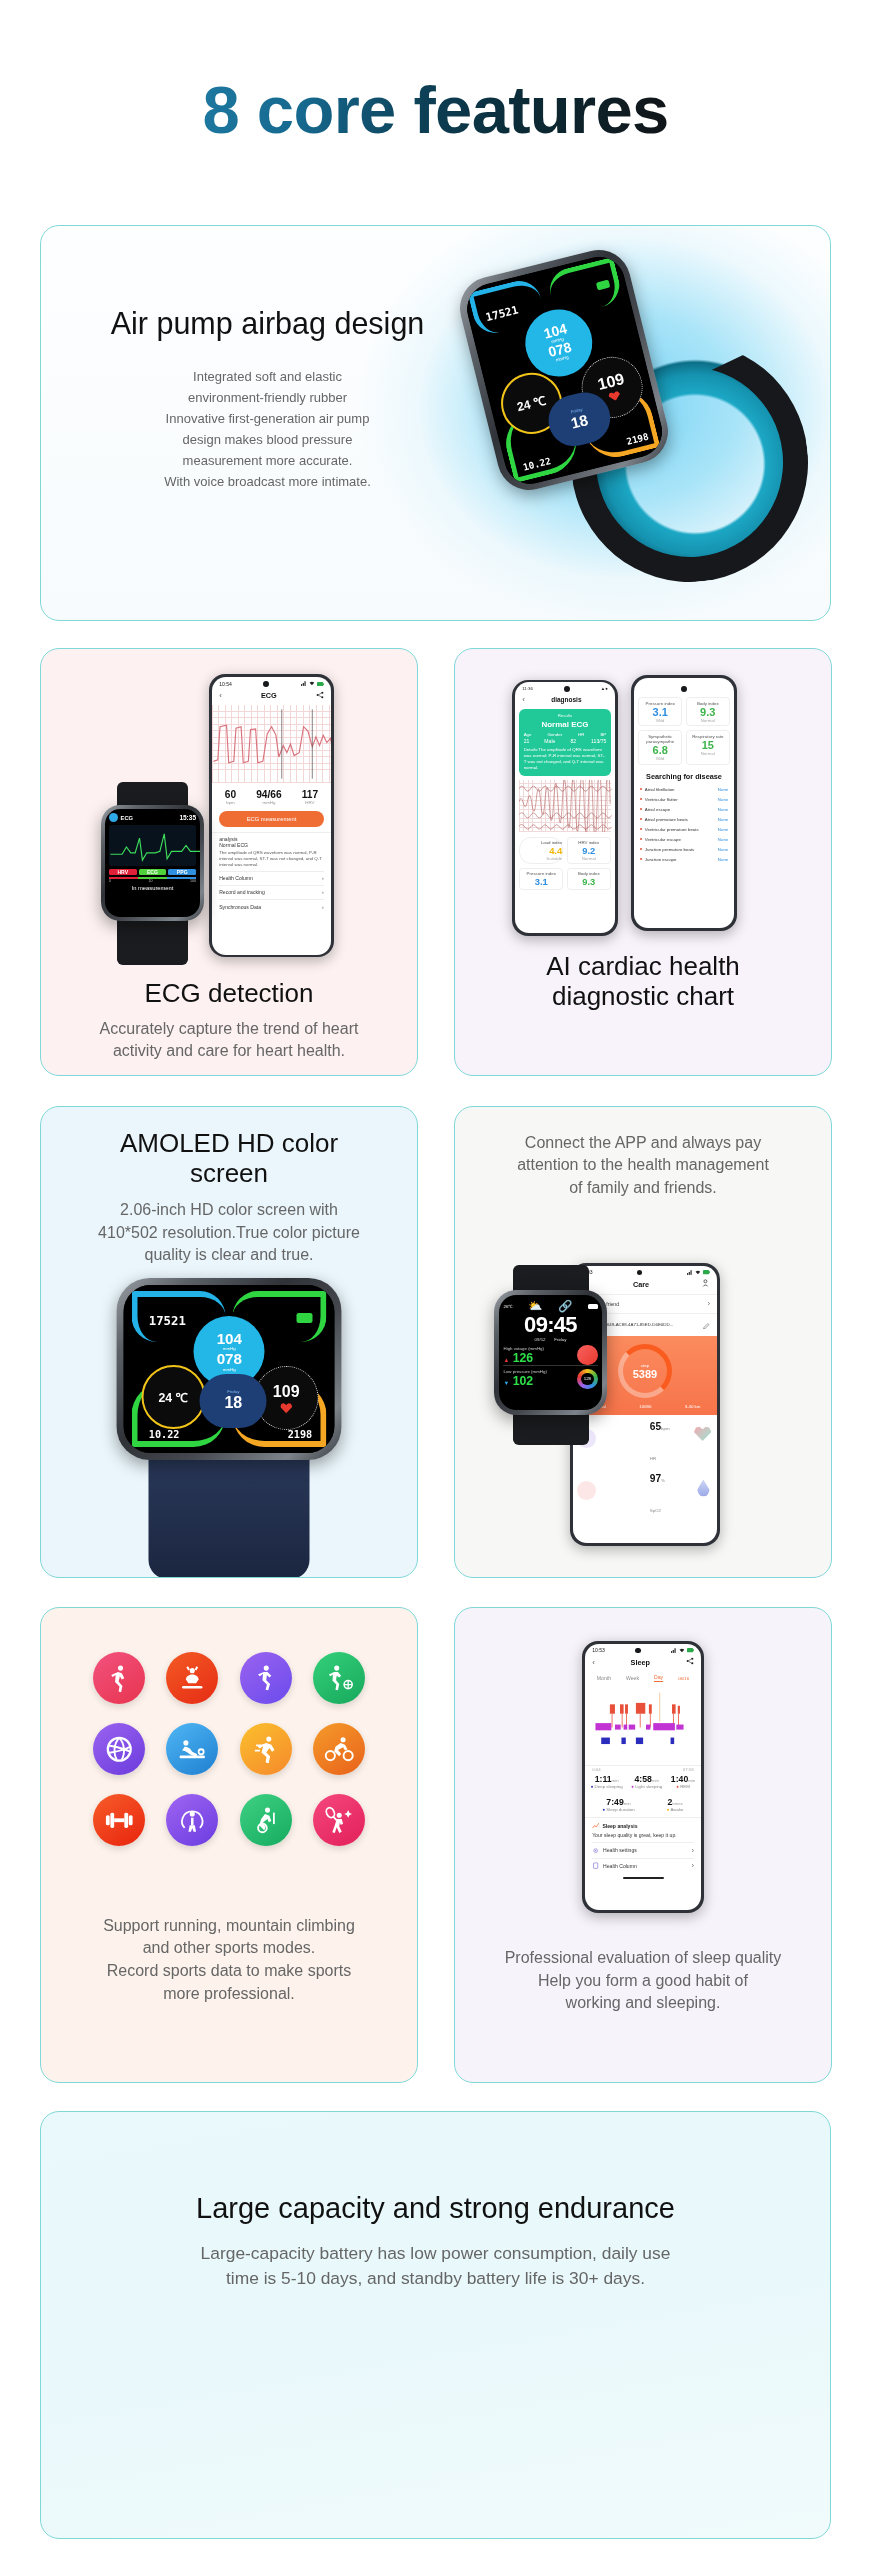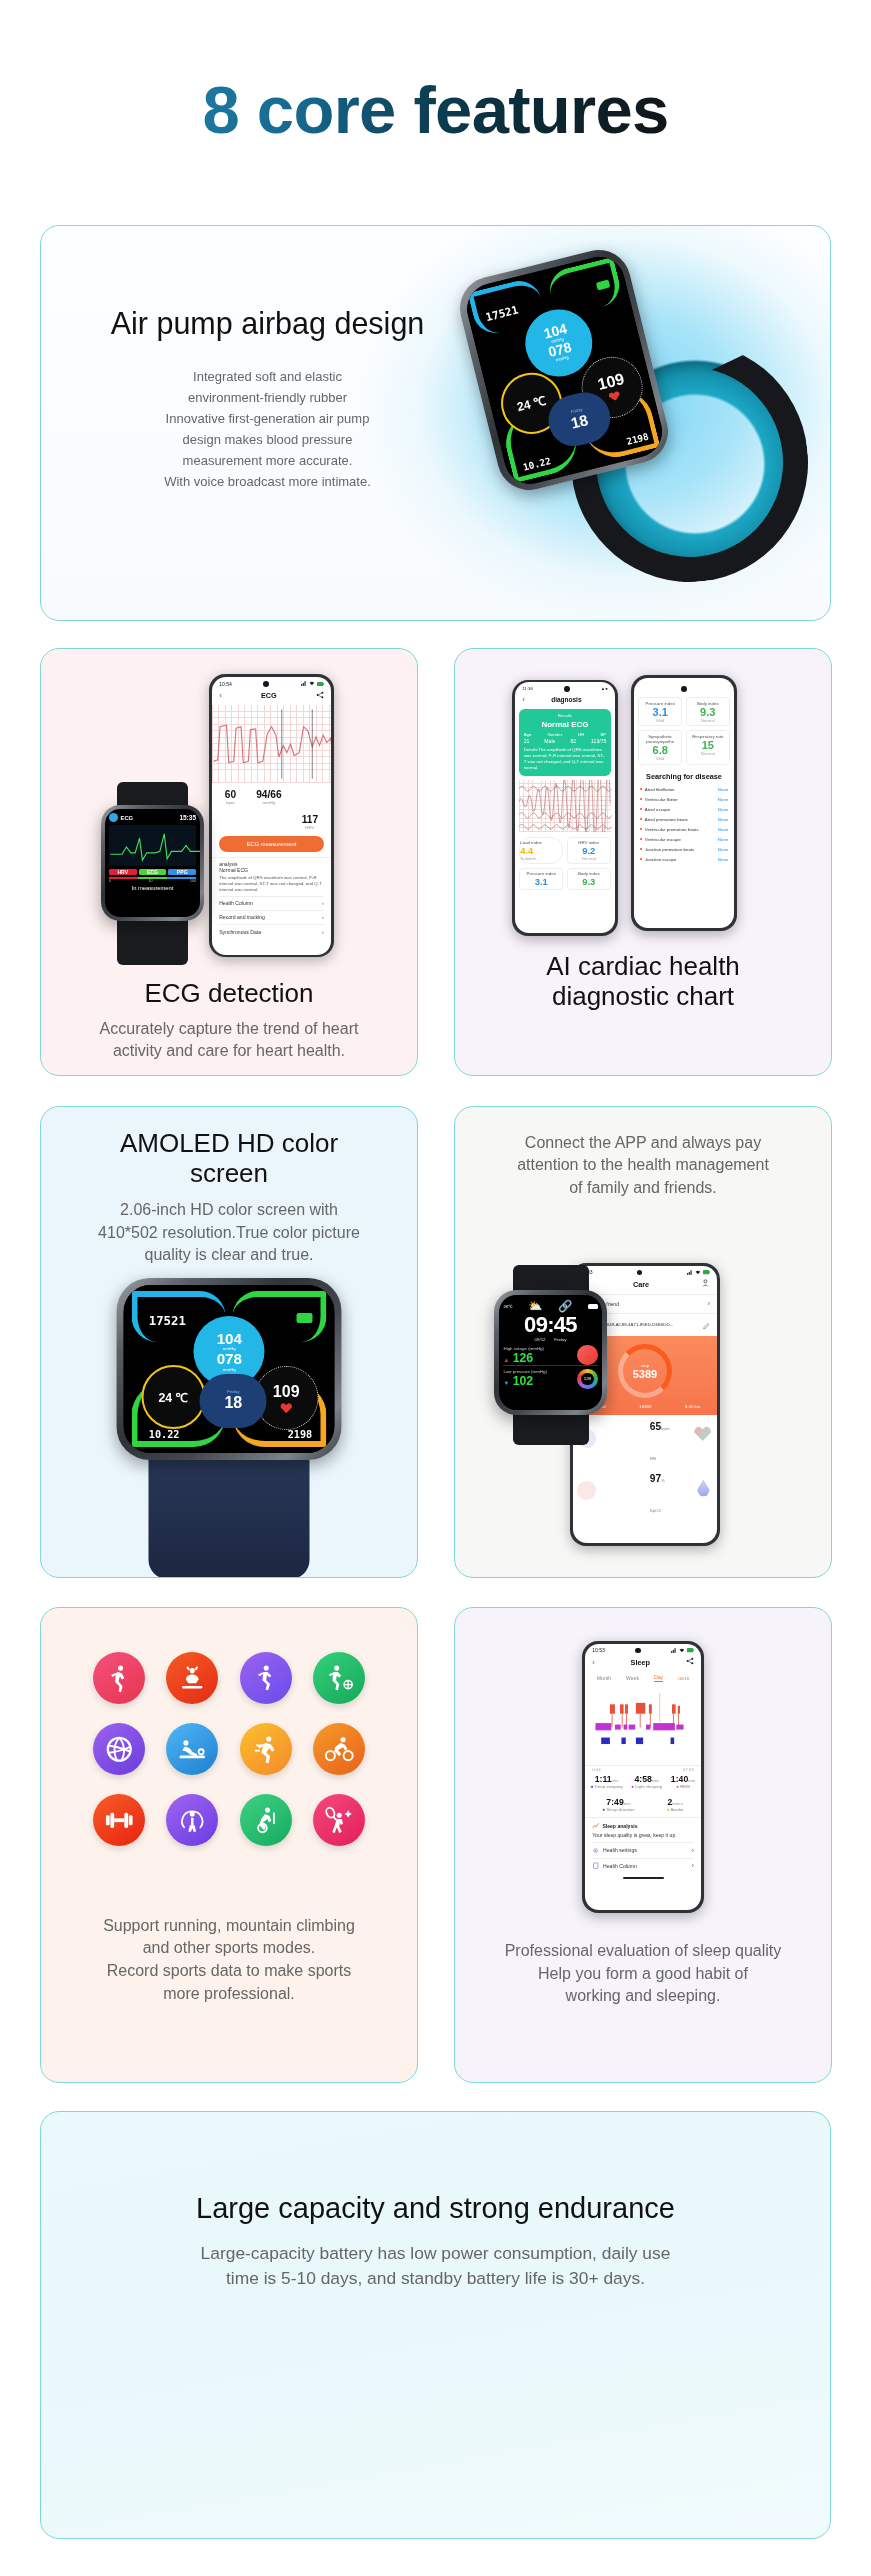--- a/index.html
+++ b/index.html
@@ -220,21 +220,21 @@
         <div style="display:flex;justify-content:space-around;padding:5.8px 2.9px 4.4px;">
           <div style="text-align:center;">
             <div style="font-size:10.2px;font-weight:700;color:#111;">60</div>
             <div class="mini" style="color:#999;">bpm</div>
           </div>
           <div style="text-align:center;">
             <div style="font-size:10.2px;font-weight:700;color:#111;">94/66</div>
             <div class="mini" style="color:#999;">mmHg</div>
           </div>
           <div style="text-align:center;">
-            <div style="font-size:10.2px;font-weight:700;color:#111;margin-top:25px;">117</div>
+            <div style="font-size:10.2px;font-weight:700;color:#111;">117</div>
             <div class="mini" style="color:#999;">HRV</div>
           </div>
         </div>
         <div style="margin:1.5px 7.3px 5.8px;height:16px;border-radius:8px;background:#ef6c33;color:#fff;font-size:5.8px;
                     display:flex;align-items:center;justify-content:center;">ECG measurement</div>
         <div style="padding:2.9px 7.3px;border-top:0.7px solid #eee;">
           <div class="tiny" style="color:#333;">analysis</div>
           <div class="tiny" style="color:#333;">Normal ECG</div>
           <div class="mini" style="color:#555;line-height:1.35;margin-top:1.5px;">The amplitude of QRS waveform was normal, P-R interval was normal, ST-T was not changed, and Q-T interval was normal.</div>
         </div>
@@ -334,21 +334,21 @@
              repeating-linear-gradient(90deg,#f0d9d9 0 0.7px,transparent 0.7px 4.4px),
              repeating-linear-gradient(0deg,#f0d9d9 0 0.7px,transparent 0.7px 4.4px);">
           <svg width="97" height="52" viewBox="0 0 134 72" preserveAspectRatio="none">
             <path d="M0 12 q4 -7 8 0 t8 0 t8 0 t8 0 t8 0 t8 0 t8 0 t8 0 t8 0 t8 0 t8 0 t8 0 t8 0 t8 0 t8 0 t8 0" fill="none" stroke="#b05a5a" stroke-width=".8"></path>
             <path d="M0 30 q3 -10 6 2 t6 -4 t6 6 t6 -8 t6 5 t6 -3 t6 7 t6 -6 t6 4 t6 -5 t6 6 t6 -4 t6 5 t6 -6 t6 4 t6 -3 t6 5 t6 -4 t6 3 t6 -5 t6 4" fill="none" stroke="#b05a5a" stroke-width=".8"></path>
             <path d="M0 48 q4 -6 8 1 t8 0 t8 0 t8 0 t8 0 t8 0 t8 0 t8 0 t8 0 t8 0 t8 0 t8 0 t8 0 t8 0 t8 0 t8 0" fill="none" stroke="#b05a5a" stroke-width=".8"></path>
             <path d="M0 64 q4 -5 8 1 t8 0 t8 0 t8 0 t8 0 t8 0 t8 0 t8 0 t8 0 t8 0 t8 0 t8 0 t8 0 t8 0 t8 0 t8 0" fill="none" stroke="#b05a5a" stroke-width=".8"></path>
           </svg>
         </div>
         <div style="display:grid;grid-template-columns:1fr 1fr;gap:3.6px;padding:0 4.4px;">
-          <div style="border:0.7px solid #eee;border-radius:12px;text-align:left;padding:2.2px 0;">
+          <div style="border:0.7px solid #eee;border-radius:12px;text-align:right;padding:2.2px 0;">
             <div class="mini" style="color:#555;">Load index</div>
             <div style="font-size:9.4px;font-weight:700;color:#f2b705;">4.4</div>
             <div class="mini" style="color:#aaa;">Suitable</div>
           </div>
           <div style="border:0.7px solid #eee;border-radius:3.6px;text-align:center;padding:2.2px 0;">
             <div class="mini" style="color:#555;">HRV index</div>
             <div style="font-size:9.4px;font-weight:700;color:#2f8fe0;">9.2</div>
             <div class="mini" style="color:#aaa;">Normal</div>
           </div>
           <div style="border:0.7px solid #eee;border-radius:3.6px;text-align:center;padding:2.2px 0;">
@@ -865,21 +865,21 @@
                 <span class="tiny" style="color:#333;">Health Column</span>
               </span>
             <span class="chev" style="font-size:6.5px;">›</span>
           </div>
         </div>
         <div style="width:41px;height:1.8px;background:#222;border-radius:1.5px;margin:4.4px auto 0;"></div>
       </div>
     </div>
 
     <div class="card-stack txt-block" style="top:314px;">
-      <div class="card-desc" style="margin-top:18px;white-space:pre-line">Professional evaluation of sleep quality
+      <div class="card-desc" style="margin-top:25px;white-space:pre-line">Professional evaluation of sleep quality
 Help you form a good habit of
 working and sleeping.</div>
     </div>
   </div>
 
   <div class="card" id="card-8">
     <div class="card-stack" style="top:80px;padding:0 44px;">
       <div class="card-title" style="font-size:29px;">Large capacity and strong endurance</div>
       <div class="card-desc" style="margin-top:16px;font-size:17.4px;white-space:pre-line">Large-capacity battery has low power consumption, daily use
 time  is 5-10 days, and standby battery life is 30+ days.</div>

